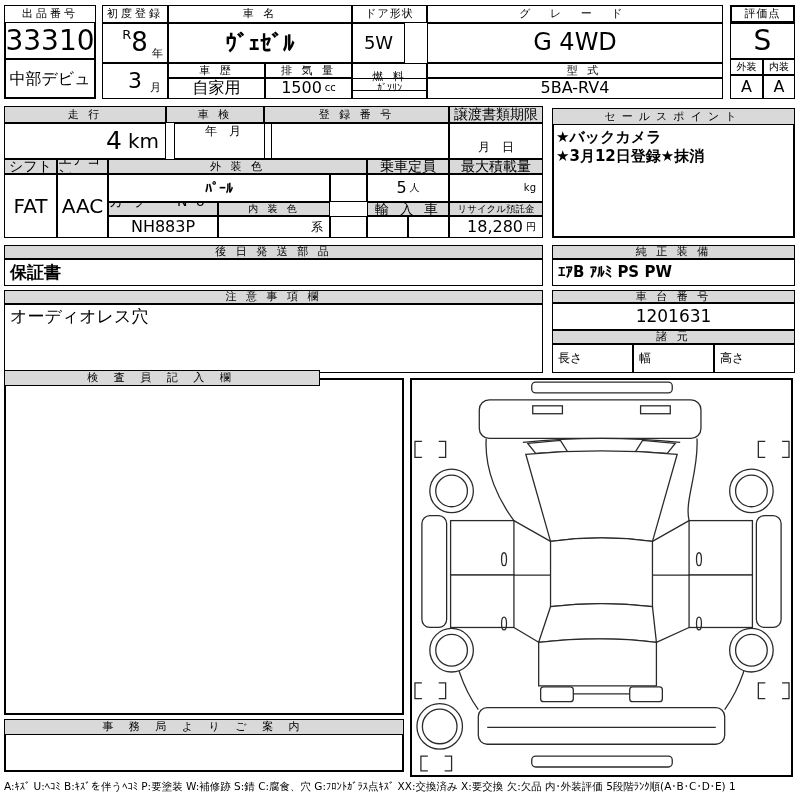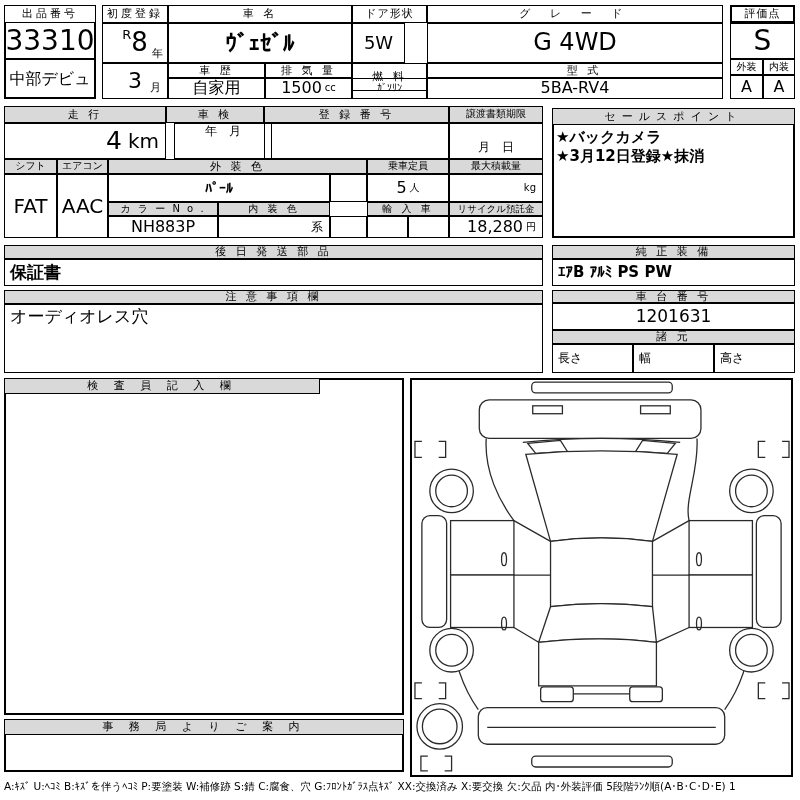--- a/index.html
+++ b/index.html
@@ -2,21 +2,21 @@
 <html><head>
 <meta charset="utf-8">
 <style>
   html,body{margin:0;padding:0;background:#fff;}
   .sheet{position:relative;width:800px;height:800px;background:#ffffff;
          font-family:"DejaVu Sans","Liberation Sans",sans-serif;color:#000;}
   .c{position:absolute;box-sizing:border-box;border:1px solid #000;
      display:flex;align-items:center;justify-content:center;overflow:hidden;line-height:1.05;}
   .b2{border-width:2px;}
   .h{background:#d9d9d9;font-size:11px;letter-spacing:3px;}
-  .hs{background:#d9d9d9;font-size:10px;letter-spacing:0px;}
+  .hs{background:#d9d9d9;font-size:14px;letter-spacing:0px;}
   .hw{background:#fff;font-size:11px;letter-spacing:3px;}
   .left{justify-content:flex-start;padding-left:5px;}
   .right{justify-content:flex-end;padding-right:6px;}
   .top{align-items:flex-start;padding-top:3px;}
   .unit{font-size:10px;margin-left:3px;}
   .star{font-weight:bold;font-size:15px;}
   svg .ln{fill:none;stroke:#2a2a2a;stroke-width:1.3;}
   svg .wh{fill:#fff;stroke:#2a2a2a;stroke-width:1.3;}
 </style>
 </head>
@@ -128,21 +128,21 @@
   <div class="c left top" style="left:4px;top:304px;width:539px;height:69px;font-size:17px;">オーディオレス穴</div>
 
   <div class="c h" style="left:552px;top:290px;width:243px;height:13px;">車 台 番 号</div>
   <div class="c" style="left:552px;top:303px;width:243px;height:27px;font-size:17px;">1201631</div>
   <div class="c h" style="left:552px;top:330px;width:243px;height:14px;">諸 元</div>
   <div class="c left" style="left:552px;top:344px;width:81px;height:29px;font-size:12px;">長さ</div>
   <div class="c left" style="left:633px;top:344px;width:81px;height:29px;font-size:12px;">幅</div>
   <div class="c left" style="left:714px;top:344px;width:81px;height:29px;font-size:12px;">高さ</div>
 
   <div class="c b2" style="left:4px;top:378px;width:400px;height:337px;"></div>
-  <div class="c h" style="left:4px;top:378px;width:316px;height:16px;letter-spacing:6px;">検 査 員 記 入 欄</div>
+  <div class="c h" style="left:4px;top:370px;width:316px;height:16px;letter-spacing:6px;">検 査 員 記 入 欄</div>
 
   <div class="c b2" style="left:4px;top:719px;width:400px;height:53px;"></div>
   <div class="c h" style="left:4px;top:719px;width:400px;height:16px;letter-spacing:6px;">事 務 局 よ り ご 案 内</div>
 
   <div class="c b2" style="left:410px;top:378px;width:383px;height:399px;">
     <svg width="379" height="395" viewBox="0 0 383 399">
 
       <rect class="wh" x="68" y="20" width="224" height="39" rx="10"></rect>
       <path class="ln" d="M75 59 C73 92 88 122 103 142"></path>
       <path class="ln" d="M288 59 C290 92 275 122 280 142"></path>

